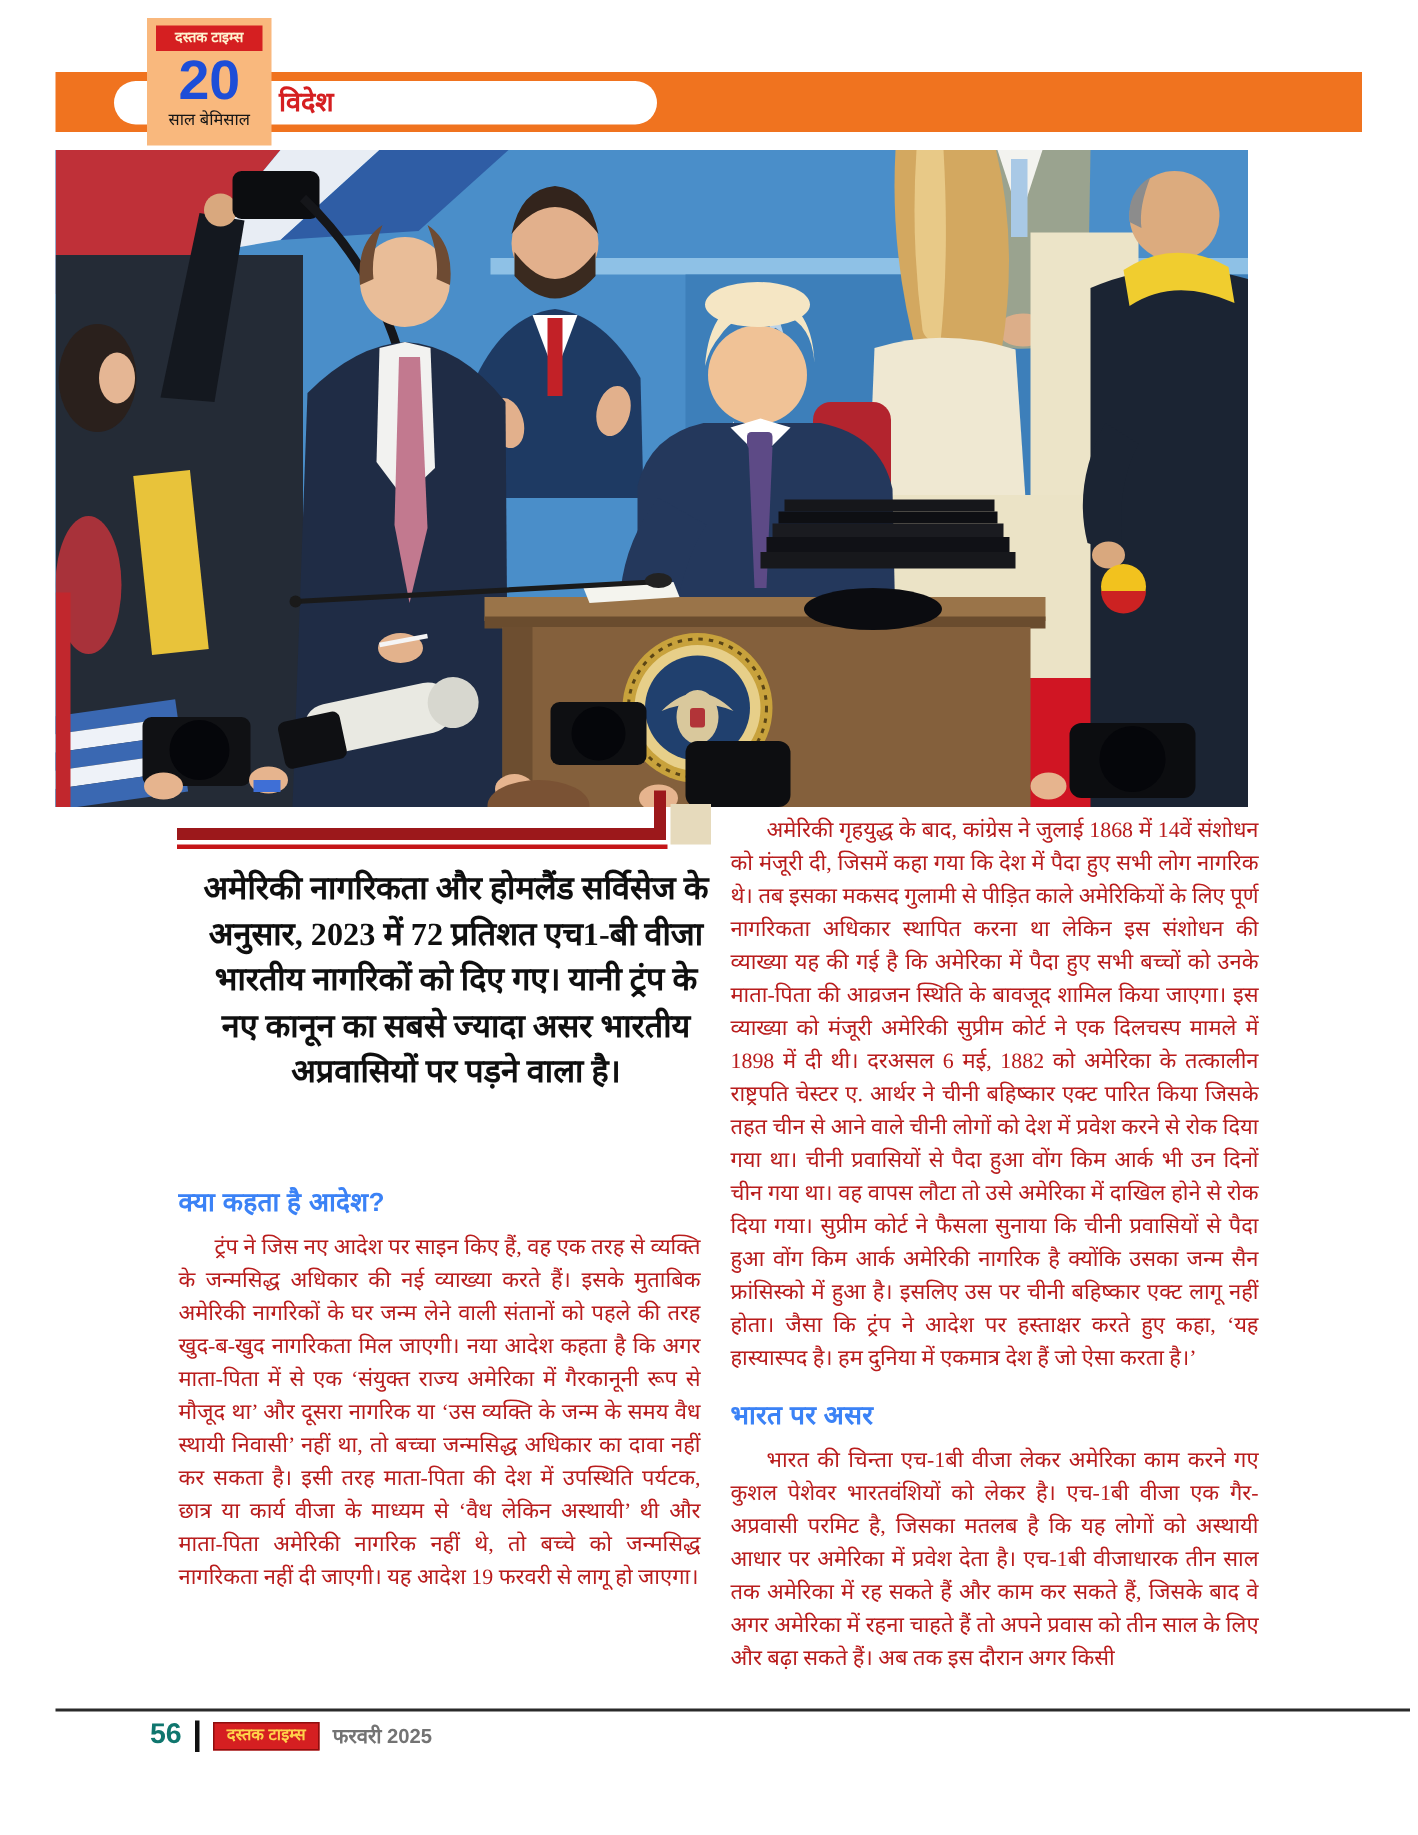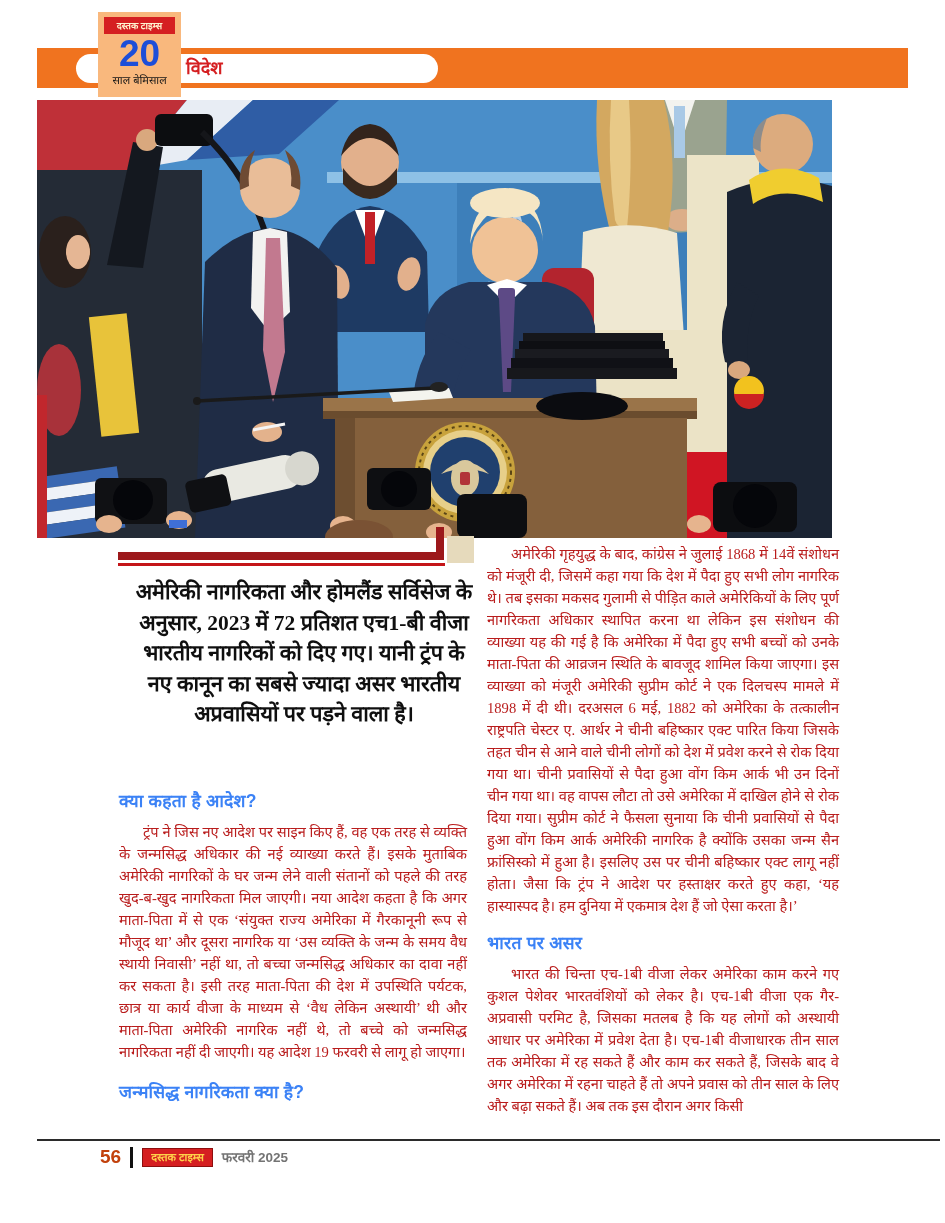--- a/index.html
+++ b/index.html
@@ -57,21 +57,21 @@
     margin:0 0 9px 0; letter-spacing:0.2px;
   }
   .col-left  { left:119px; top:788px; width:348px; }
   .col-left h2.second { margin-top:16px; margin-bottom:0; }
   .col-right { left:487px; top:543px; width:352px; }
   .col-right h2 { margin-top:13px; }
 
   
   .footer-line { position:absolute; left:37px; top:1139px; width:903px; height:2px; background:#2b2b2b; }
   .footer-content { position:absolute; left:100px; top:1146px; display:flex; align-items:center; gap:9px; }
-  .footer-content .page-num { font-family:"Liberation Sans",sans-serif; font-size:19px; font-weight:800; color:#c2410c; }
+  .footer-content .page-num { font-family:"Liberation Sans",sans-serif; font-size:19px; font-weight:800; color:#0f766e; }
   .footer-content .vbar { width:3px; height:21px; background:#111; }
   .footer-logo {
     background:#d51f21; color:#ffd24a; font-family:"Liberation Sans",sans-serif;
     font-size:11px; font-weight:800; padding:2px 8px; border:1px solid #8e0e0e; line-height:13px;
   }
   .footer-content .issue { font-family:"Liberation Sans",sans-serif; font-size:13.5px; font-weight:700; color:#737373; }
 </style>
 </head>
 <body>
 
@@ -261,21 +261,20 @@
   <div class="sep-step-v"></div>
   <div class="sep-square"></div>
   <div class="sep-thick"></div>
   <div class="sep-thin"></div>
 
   <div class="pullquote">अमेरिकी नागरिकता और होमलैंड सर्विसेज के अनुसार, 2023 में 72 प्रतिशत एच1-बी वीजा भारतीय नागरिकों को दिए गए। यानी ट्रंप के नए कानून का सबसे ज्यादा असर भारतीय अप्रवासियों पर पड़ने वाला है।</div>
 
   <div class="col col-left">
     <h2>क्या कहता है आदेश?</h2>
     <p>ट्रंप ने जिस नए आदेश पर साइन किए हैं, वह एक तरह से व्यक्ति के जन्मसिद्ध अधिकार की नई व्याख्या करते हैं। इसके मुताबिक अमेरिकी नागरिकों के घर जन्म लेने वाली संतानों को पहले की तरह खुद-ब-खुद नागरिकता मिल जाएगी। नया आदेश कहता है कि अगर माता-पिता में से एक ‘संयुक्त राज्य अमेरिका में गैरकानूनी रूप से मौजूद था’ और दूसरा नागरिक या ‘उस व्यक्ति के जन्म के समय वैध स्थायी निवासी’ नहीं था, तो बच्चा जन्मसिद्ध अधिकार का दावा नहीं कर सकता है। इसी तरह माता-पिता की देश में उपस्थिति पर्यटक, छात्र या कार्य वीजा के माध्यम से ‘वैध लेकिन अस्थायी’ थी और माता-पिता अमेरिकी नागरिक नहीं थे, तो बच्चे को जन्मसिद्ध नागरिकता नहीं दी जाएगी। यह आदेश 19 फरवरी से लागू हो जाएगा।</p>
-    <h2 class="second">जन्मसिद्ध नागरिकता क्या है?</h2>
   </div>
 
   <div class="col col-right">
     <p>अमेरिकी गृहयुद्ध के बाद, कांग्रेस ने जुलाई 1868 में 14वें संशोधन को मंजूरी दी, जिसमें कहा गया कि देश में पैदा हुए सभी लोग नागरिक थे। तब इसका मकसद गुलामी से पीड़ित काले अमेरिकियों के लिए पूर्ण नागरिकता अधिकार स्थापित करना था लेकिन इस संशोधन की व्याख्या यह की गई है कि अमेरिका में पैदा हुए सभी बच्चों को उनके माता-पिता की आव्रजन स्थिति के बावजूद शामिल किया जाएगा। इस व्याख्या को मंजूरी अमेरिकी सुप्रीम कोर्ट ने एक दिलचस्प मामले में 1898 में दी थी। दरअसल 6 मई, 1882 को अमेरिका के तत्कालीन राष्ट्रपति चेस्टर ए. आर्थर ने चीनी बहिष्कार एक्ट पारित किया जिसके तहत चीन से आने वाले चीनी लोगों को देश में प्रवेश करने से रोक दिया गया था। चीनी प्रवासियों से पैदा हुआ वोंग किम आर्क भी उन दिनों चीन गया था। वह वापस लौटा तो उसे अमेरिका में दाखिल होने से रोक दिया गया। सुप्रीम कोर्ट ने फैसला सुनाया कि चीनी प्रवासियों से पैदा हुआ वोंग किम आर्क अमेरिकी नागरिक है क्योंकि उसका जन्म सैन फ्रांसिस्को में हुआ है। इसलिए उस पर चीनी बहिष्कार एक्ट लागू नहीं होता। जैसा कि ट्रंप ने आदेश पर हस्ताक्षर करते हुए कहा, ‘यह हास्यास्पद है। हम दुनिया में एकमात्र देश हैं जो ऐसा करता है।’</p>
     <h2>भारत पर असर</h2>
     <p>भारत की चिन्ता एच-1बी वीजा लेकर अमेरिका काम करने गए कुशल पेशेवर भारतवंशियों को लेकर है। एच-1बी वीजा एक गैर-अप्रवासी परमिट है, जिसका मतलब है कि यह लोगों को अस्थायी आधार पर अमेरिका में प्रवेश देता है। एच-1बी वीजाधारक तीन साल तक अमेरिका में रह सकते हैं और काम कर सकते हैं, जिसके बाद वे अगर अमेरिका में रहना चाहते हैं तो अपने प्रवास को तीन साल के लिए और बढ़ा सकते हैं। अब तक इस दौरान अगर किसी</p>
   </div>
 
   <div class="footer-line"></div>
   <div class="footer-content">

